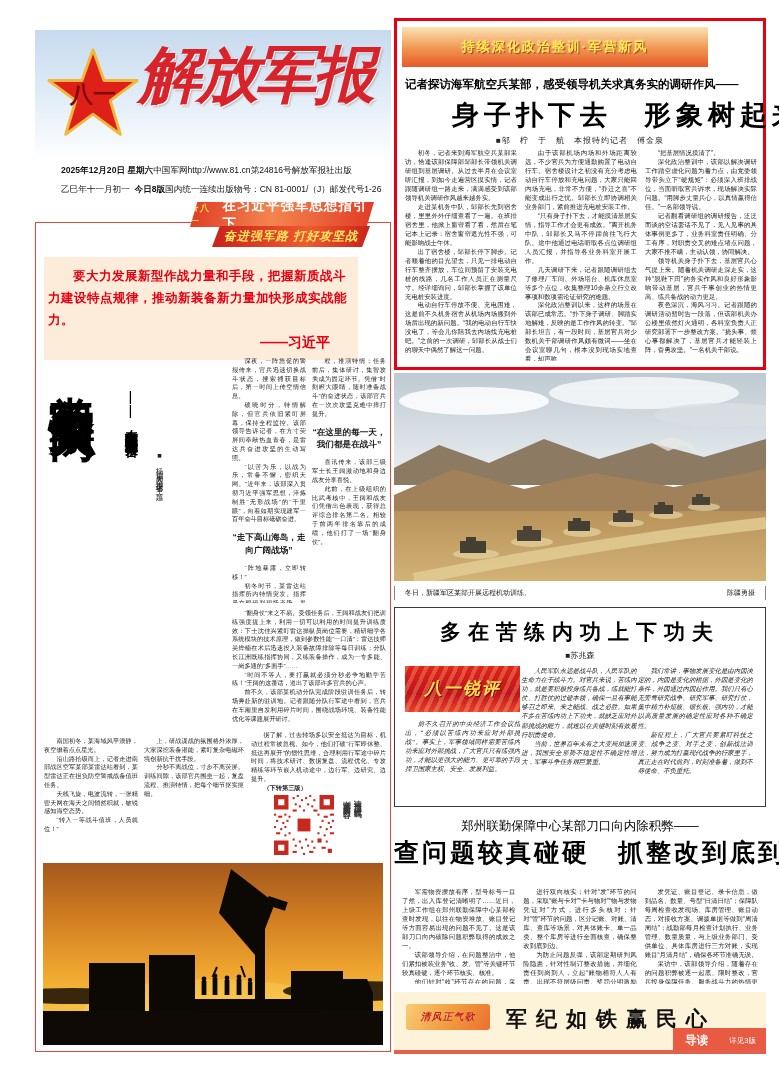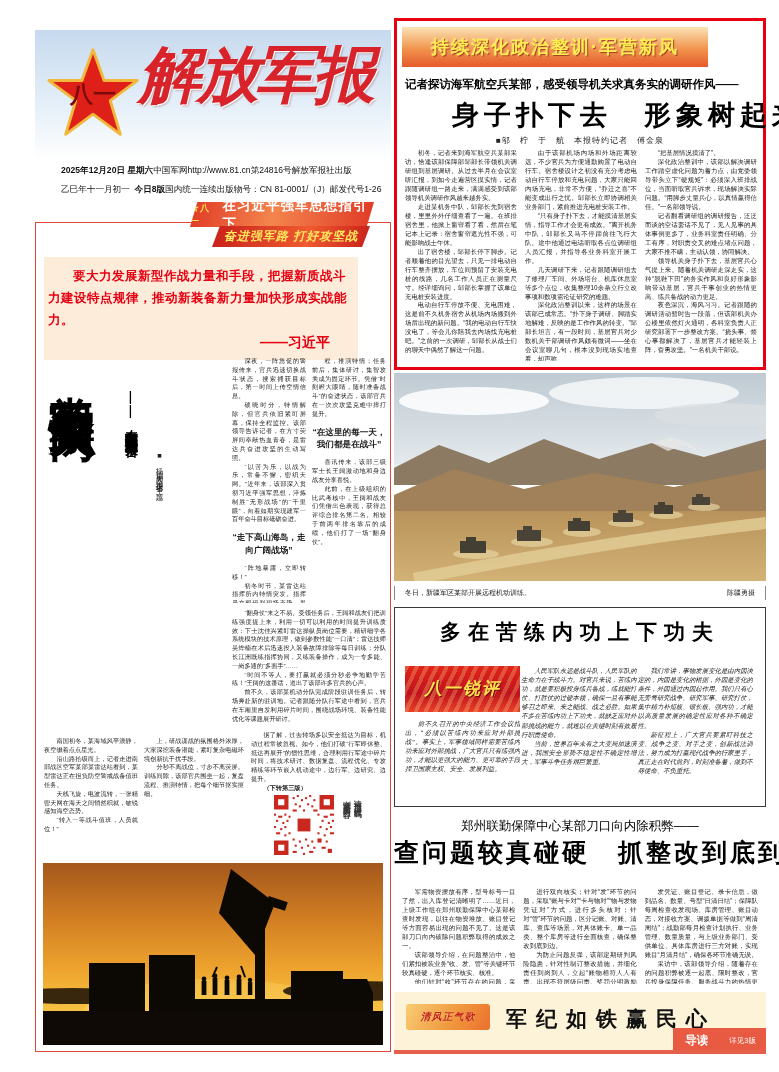--- a/index.html
+++ b/index.html
@@ -57,21 +57,21 @@
   .qr-svg{width:60px;height:60px;background:#fff;}
   .qr-note{writing-mode:vertical-rl;white-space:pre-line;font-size:7.8px;font-weight:bold;color:#333;
     letter-spacing:2px;height:62px;}
   .sunset{position:absolute;left:7px;top:640px;width:340px;height:182px;}
 
   
   .right-box{position:absolute;left:394px;top:18px;width:372px;height:352px;
     border:3px solid #e60012;background:#fff;box-sizing:border-box;}
   .theme-banner{position:absolute;left:5px;top:6px;width:306px;height:40px;display:flex;align-items:center;justify-content:center;
     background:linear-gradient(180deg,#fbe3b4 0%,#f0944e 55%,#e65a2b 100%);
-    color:#ffec4f;font-weight:900;font-size:18px;letter-spacing:2px;
+    color:#ffec4f;font-weight:900;font-size:13px;letter-spacing:2px;
     text-shadow:1px 1px 1px #a5341c,0 0 2px #fff0c0;}
   .kicker{position:absolute;left:8px;top:56px;width:352px;font-size:11.5px;font-weight:bold;color:#000;white-space:nowrap;}
   .r-headline{position:absolute;left:0;top:76px;width:100%;text-align:center;
     font-size:27px;font-weight:900;letter-spacing:5px;color:#000;white-space:nowrap;padding-left:48px;}
   .r-byline{position:absolute;left:0;top:114px;width:100%;text-align:center;font-size:8px;color:#222;letter-spacing:1px;}
   .cols-row{position:absolute;left:8px;top:128px;width:352px;height:212px;display:flex;gap:8px;}
   .rcol{flex:1;font-size:6.4px;line-height:1.4;text-align:justify;overflow:hidden;color:#1c1c1c;}
   .rcol p{margin:0;}
 
   
@@ -377,20 +377,21 @@
         <rect x="72" y="164" width="10" height="5" fill="#443f33"></rect>
     </g>
   </svg>
   <div class="caption-row">
     <span>冬日，新疆军区某部开展远程机动训练。</span>
     <span>陈疆勇摄</span>
   </div>
 
   <section class="ruiping">
     <div class="rp-title">多在苦练内功上下功夫</div>
+    <div class="rp-byline">■苏兆森</div>
     <div class="rp-cols">
       <div class="rp-col">
         <div class="rp-logo">八一锐评</div>
         <div>
             <p class="para">前不久召开的中央经济工作会议指出，“必须以苦练内功来应对外部挑战”。事实上，军事领域同样需要苦练内功来应对外部挑战，广大官兵只有练强内功，才能以更强大的能力、更可靠的手段捍卫国家主权、安全、发展利益。</p>
           </div>
       </div>
       <div class="rp-col">
           <p class="para">人民军队永远是战斗队，人民军队的生命力在于战斗力。对官兵来说，苦练内功，就是要积极投身练兵备战，练就能打仗、打胜仗的过硬本领，确保一旦有事能够召之即来、来之能战、战之必胜。如果不多在苦练内功上下功夫，就缺乏应对外部挑战的能力，就难以在关键时刻有效履行职责使命。</p>
           <p class="para">当前，世界百年未有之大变局加速演进，我国安全形势不稳定性不确定性增大，军事斗争任务艰巨繁重。</p>

